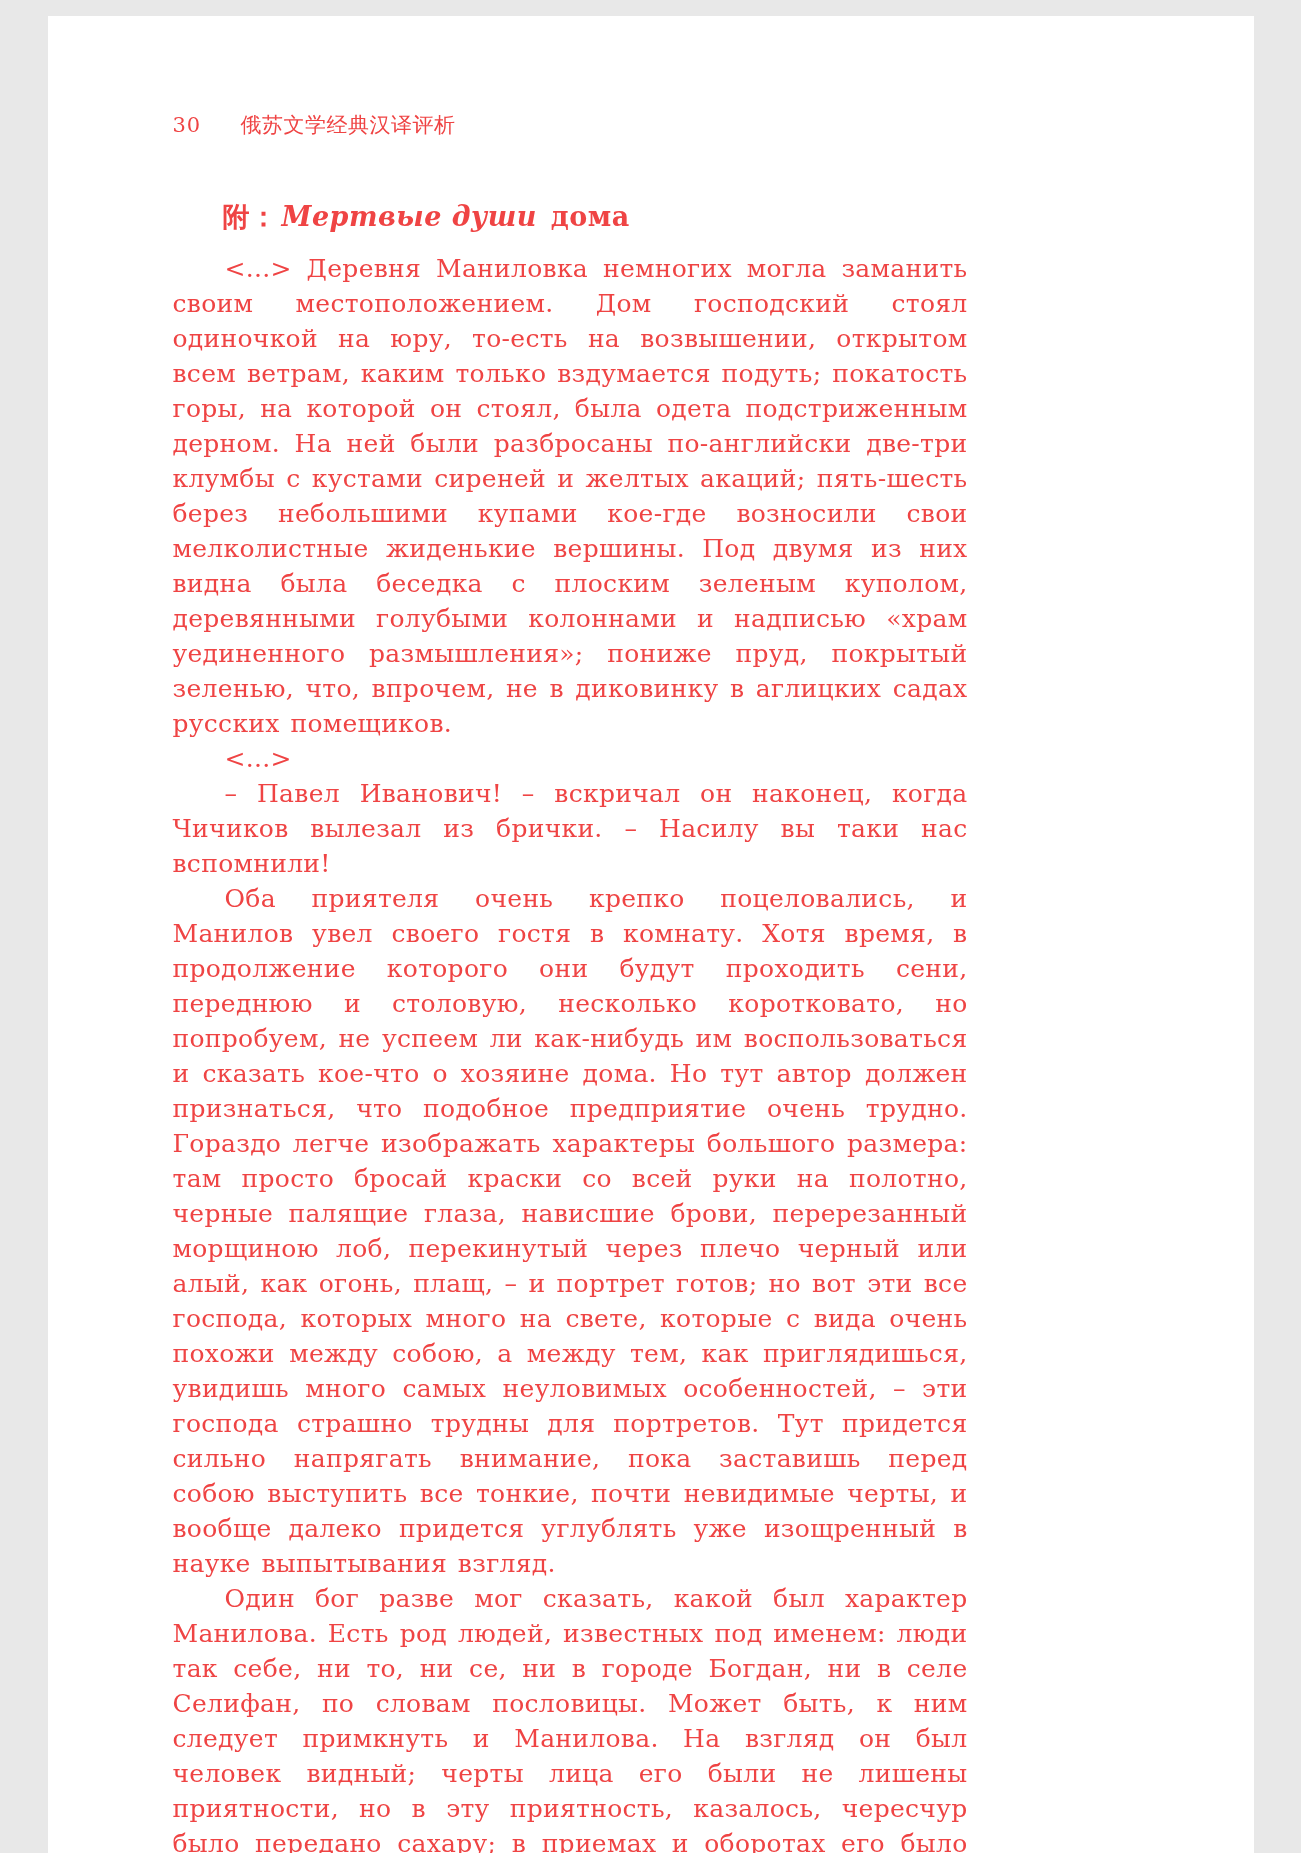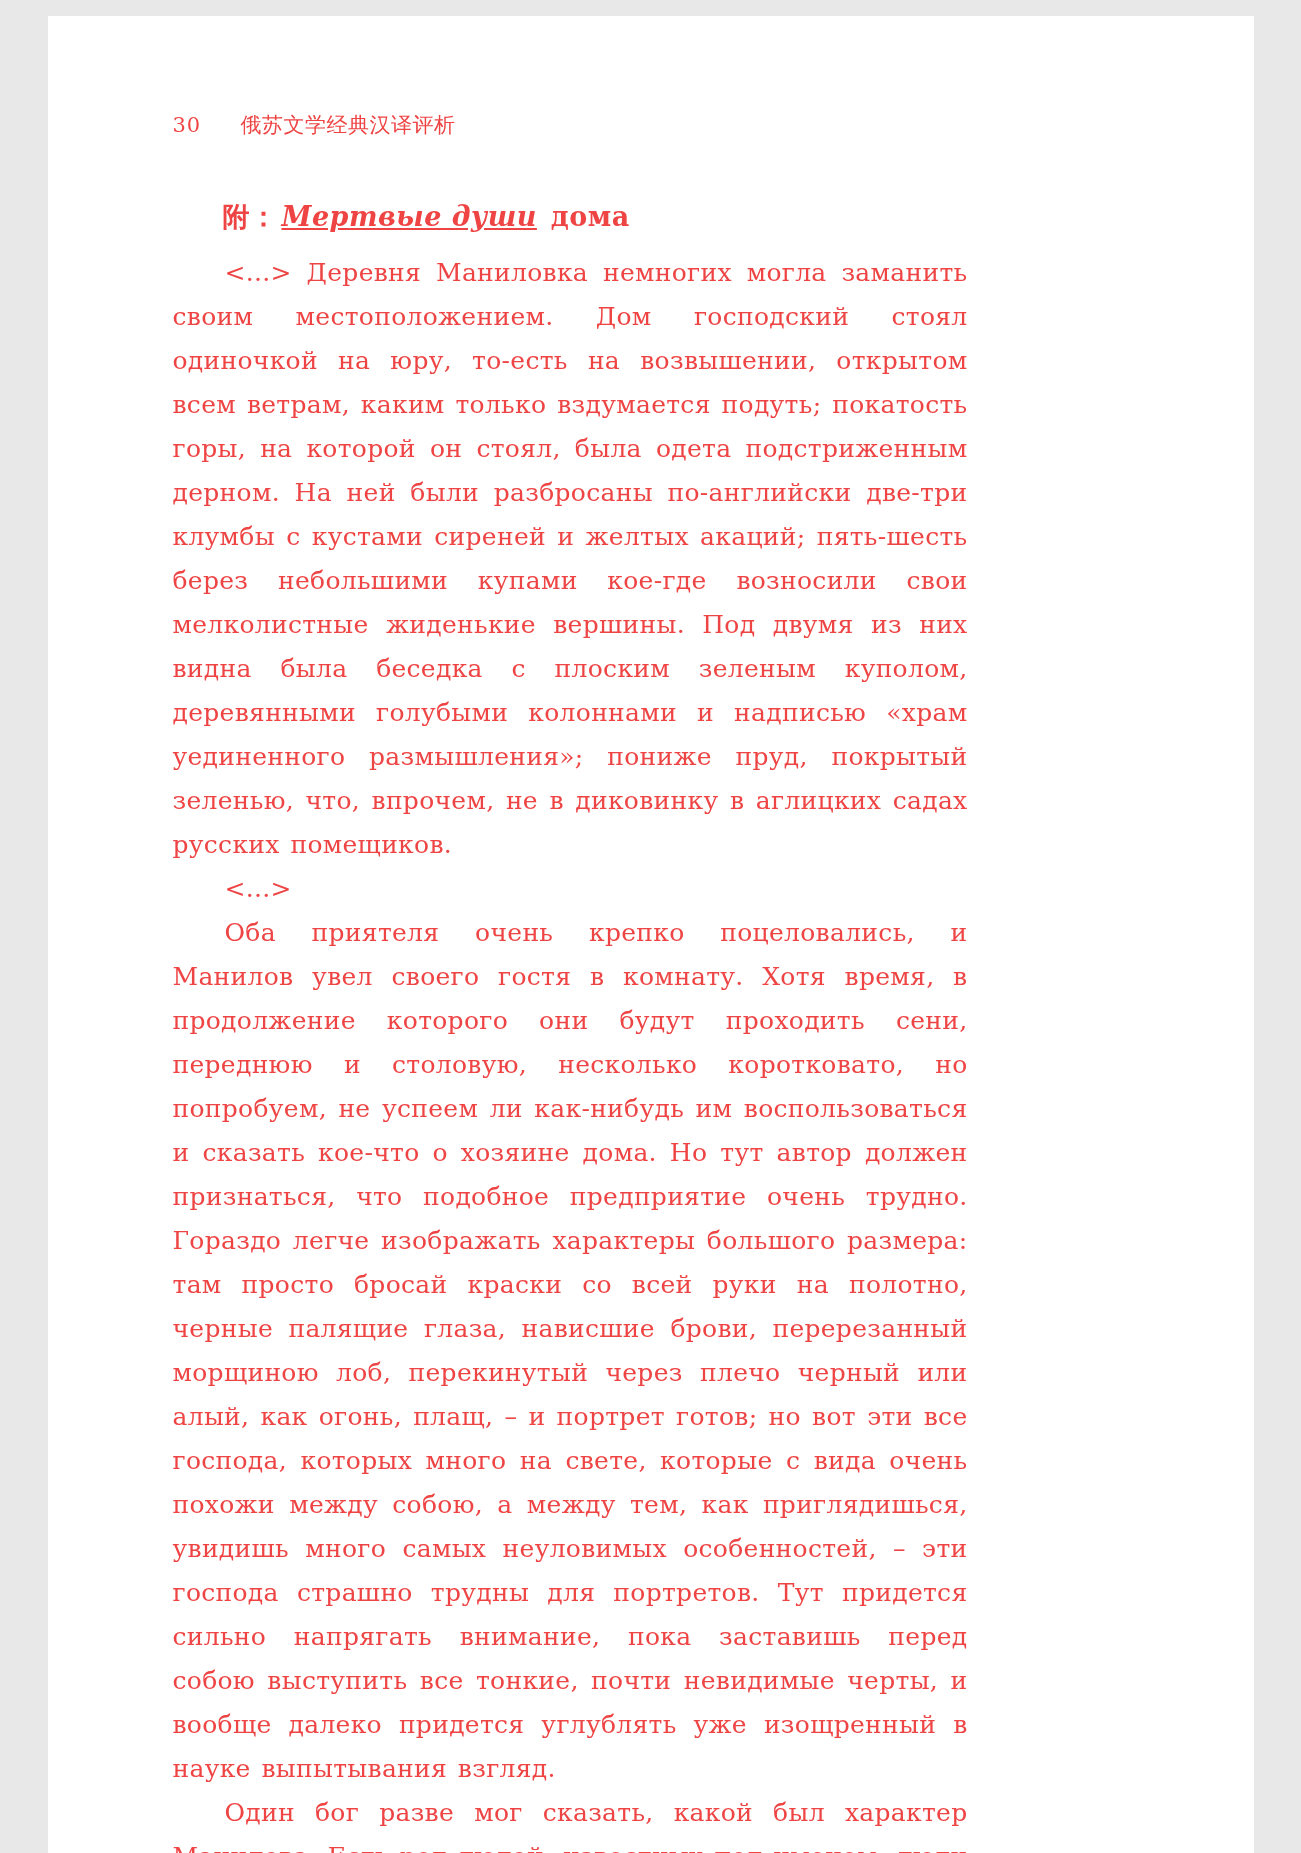--- a/index.html
+++ b/index.html
@@ -45,25 +45,24 @@
     font-size: 27px;
     font-weight: bold;
     line-height: 36px;
     margin: 0 0 16px 0;
     padding-left: 50px;
     letter-spacing: 0.5px;
   }
   .section-heading .work-title {
     font-style: italic;
     margin: 0 4px;
-    text-decoration: underline;
   }
   .para {
     font-size: 25px;
-    line-height: 44px;
+    line-height: 35px;
     margin: 0;
     text-align: justify;
     text-indent: 52px;
     letter-spacing: 0.3px;
     word-spacing: 2.5px;
   }
   .scan-artifact {
     position: absolute;
     left: 385px;
     bottom: 0;
@@ -86,20 +85,21 @@
   <main class="content">
 
     <h2 class="section-heading">
       <span>附：</span><span class="work-title">Мертвые души</span><span> дома</span>
     </h2>
 
     <p class="para">&lt;...&gt; Деревня Маниловка немногих могла заманить своим местоположением. Дом господский стоял одиночкой на юру, то-есть на возвышении, открытом всем ветрам, каким только вздумается подуть; покатость горы, на которой он стоял, была одета подстриженным дерном. На ней были разбросаны по-английски две-три клумбы с кустами сиреней и желтых акаций; пять-шесть берез небольшими купами кое-где возносили свои мелколистные жиденькие вершины. Под двумя из них видна была беседка с плоским зеленым куполом, деревянными голубыми колоннами и надписью «храм уединенного размышления»; пониже пруд, покрытый зеленью, что, впрочем, не в диковинку в аглицких садах русских помещиков.</p>
 
     <p class="para">&lt;...&gt;</p>
 
+    <p class="para">– Павел Иванович! – вскричал он наконец, когда Чичиков вылезал из брички. – Насилу вы таки нас вспомнили!</p>
 
     <p class="para">Оба приятеля очень крепко поцеловались, и Манилов увел своего гостя в комнату. Хотя время, в продолжение которого они будут проходить сени, переднюю и столовую, несколько коротковато, но попробуем, не успеем ли как-нибудь им воспользоваться и сказать кое-что о хозяине дома. Но тут автор должен признаться, что подобное предприятие очень трудно. Гораздо легче изображать характеры большого размера: там просто бросай краски со всей руки на полотно, черные палящие глаза, нависшие брови, перерезанный морщиною лоб, перекинутый через плечо черный или алый, как огонь, плащ, – и портрет готов; но вот эти все господа, которых много на свете, которые с вида очень похожи между собою, а между тем, как приглядишься, увидишь много самых неуловимых особенностей, – эти господа страшно трудны для портретов. Тут придется сильно напрягать внимание, пока заставишь перед собою выступить все тонкие, почти невидимые черты, и вообще далеко придется углублять уже изощренный в науке выпытывания взгляд.</p>
 
     <p class="para">Один бог разве мог сказать, какой был характер Манилова. Есть род людей, известных под именем: люди так себе, ни то, ни се, ни в городе Богдан, ни в селе Селифан, по словам пословицы. Может быть, к ним следует примкнуть и Манилова. На взгляд он был человек видный; черты лица его были не лишены приятности, но в эту приятность, казалось, чересчур было передано сахару; в приемах и оборотах его было что-</p>
 
   </main>
 
   <div class="scan-artifact"></div>
 
 </div>

